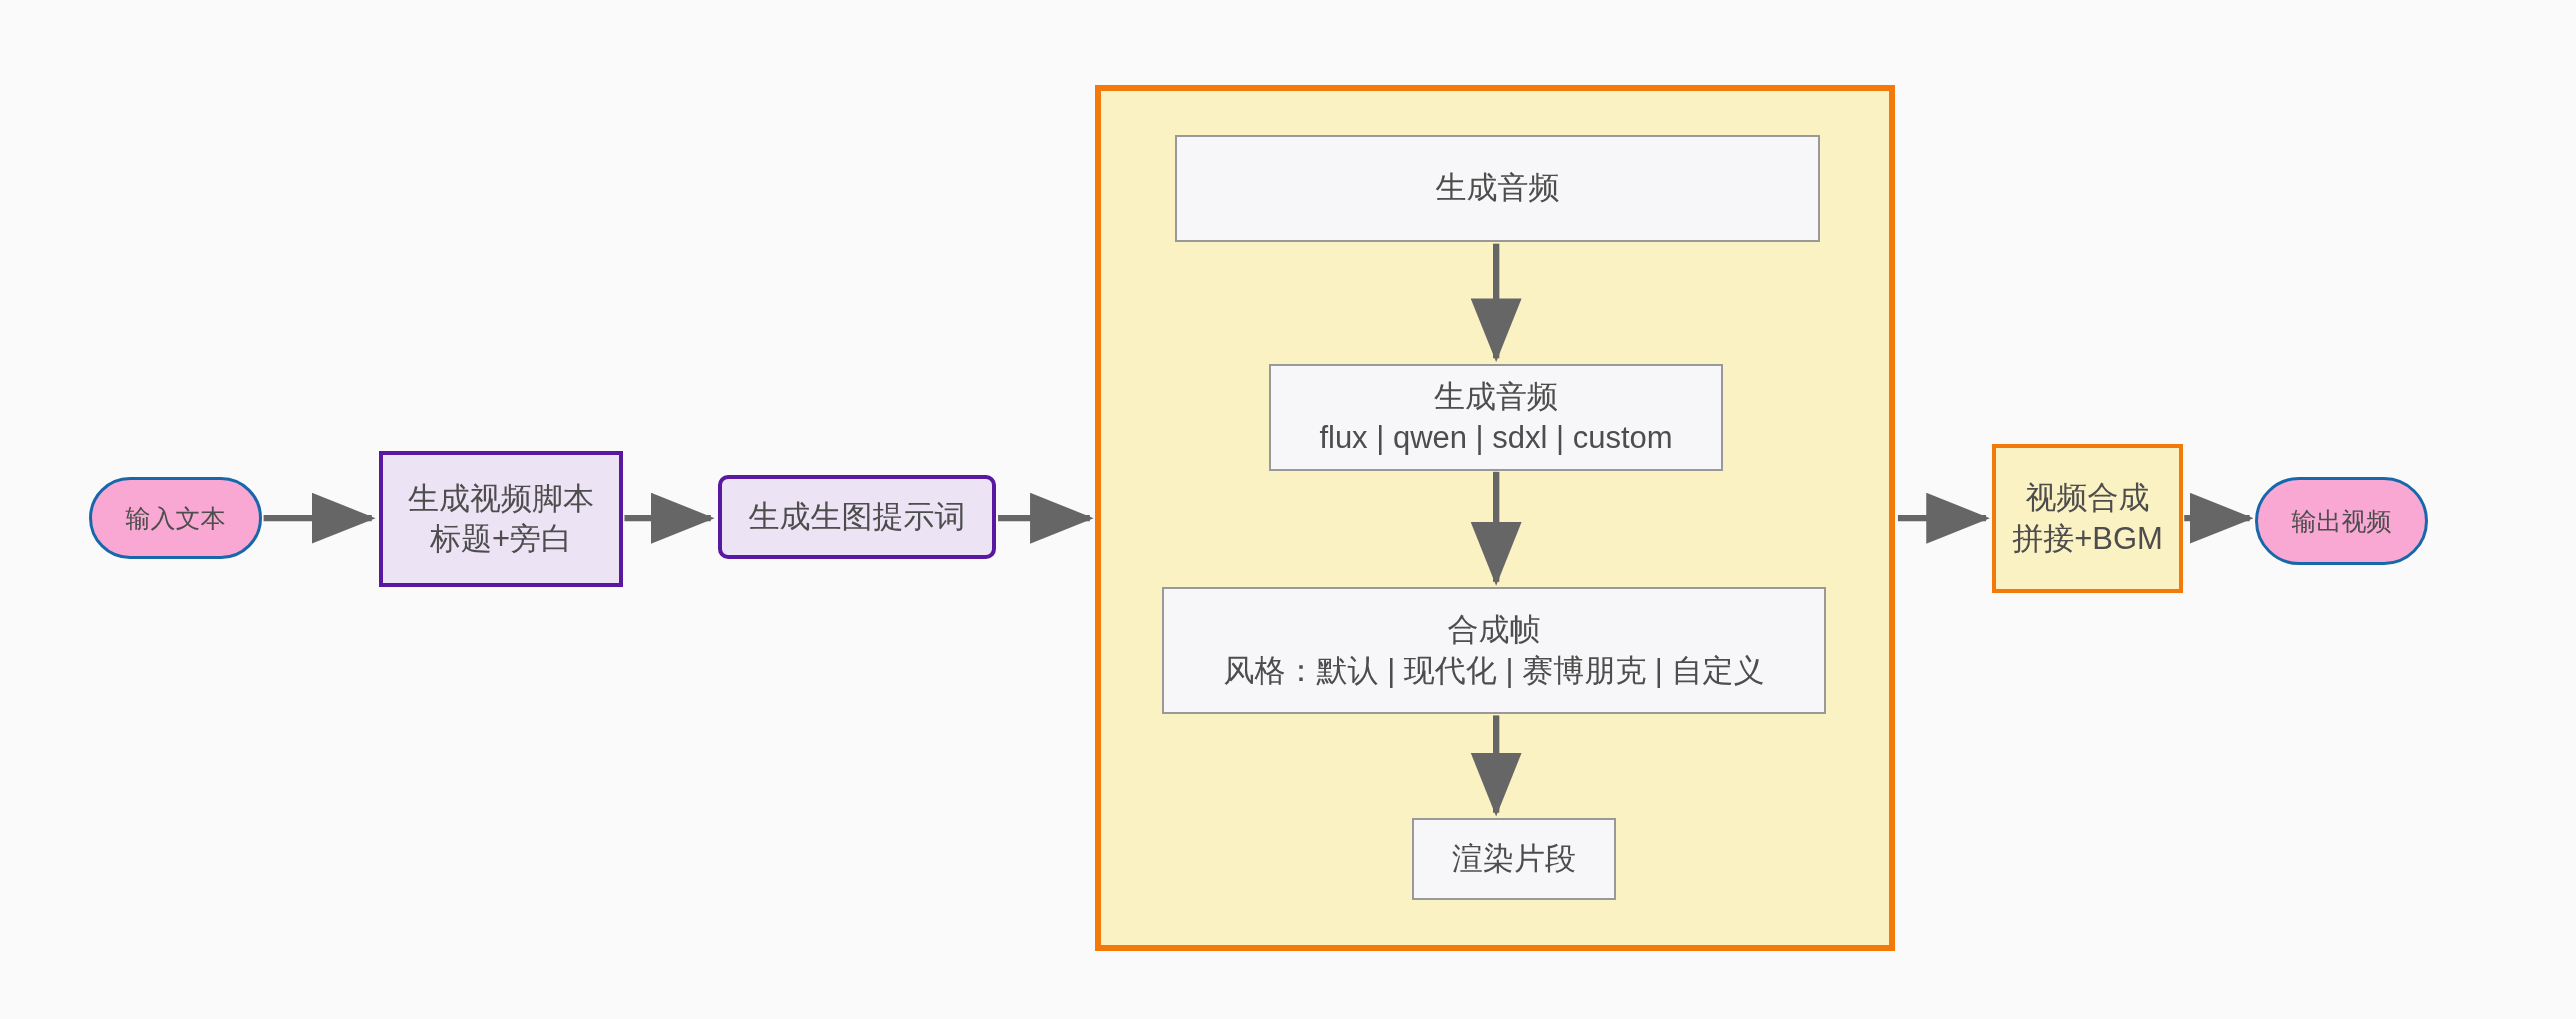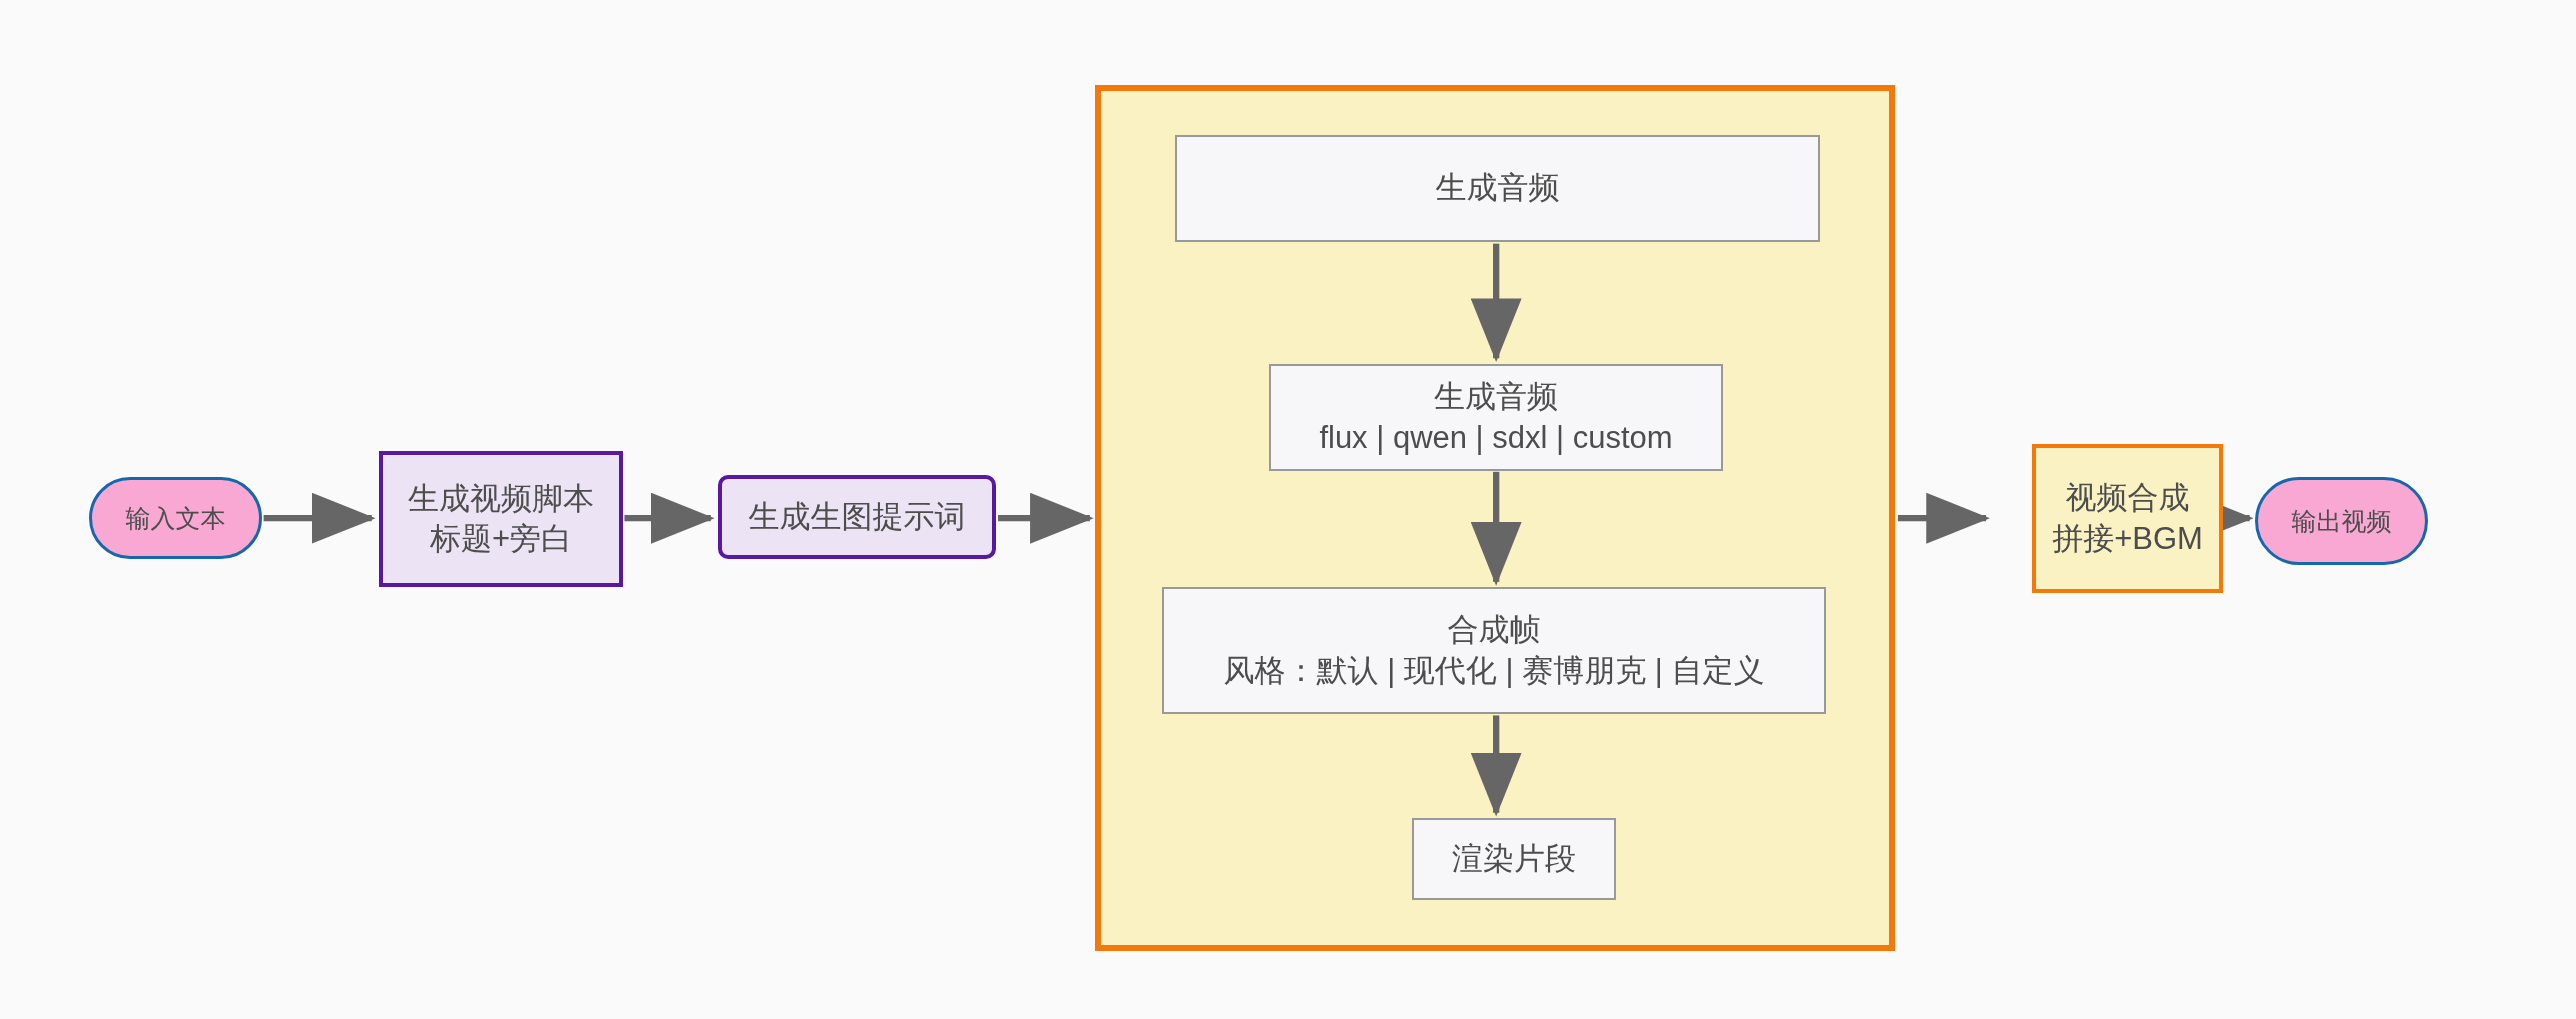--- a/index.html
+++ b/index.html
@@ -59,21 +59,20 @@
     background: #ece3f5;
     border: 4.5px solid #5a17a0;
     font-size: 31px;
   }
 
   
   .orange {
     background: #fbf2c4;
     border: 4.5px solid #f3790b;
     font-size: 31px;
-    margin-left: 40px;
   }
 
   
   .plain {
     background: #f7f7f9;
     border: 2.7px solid #999999;
     font-size: 31px;
   }
 
   

